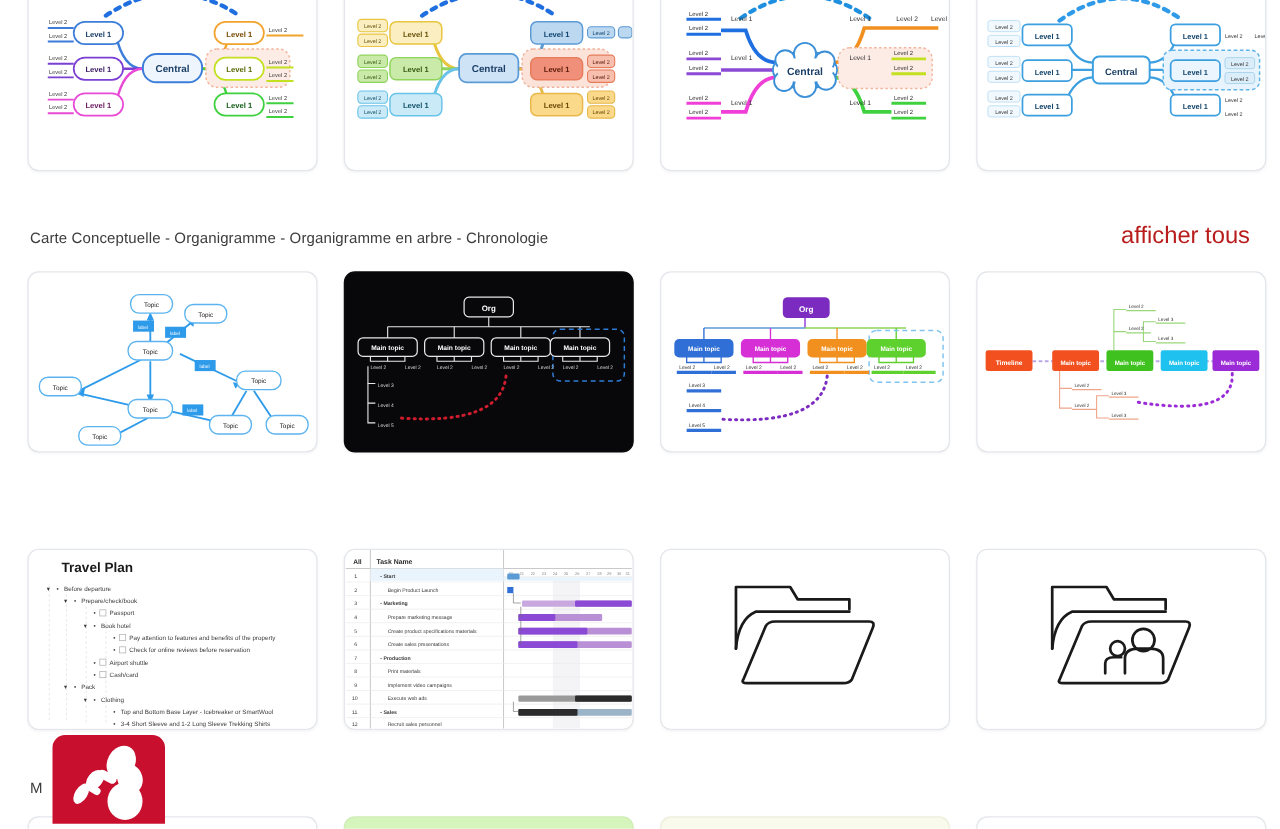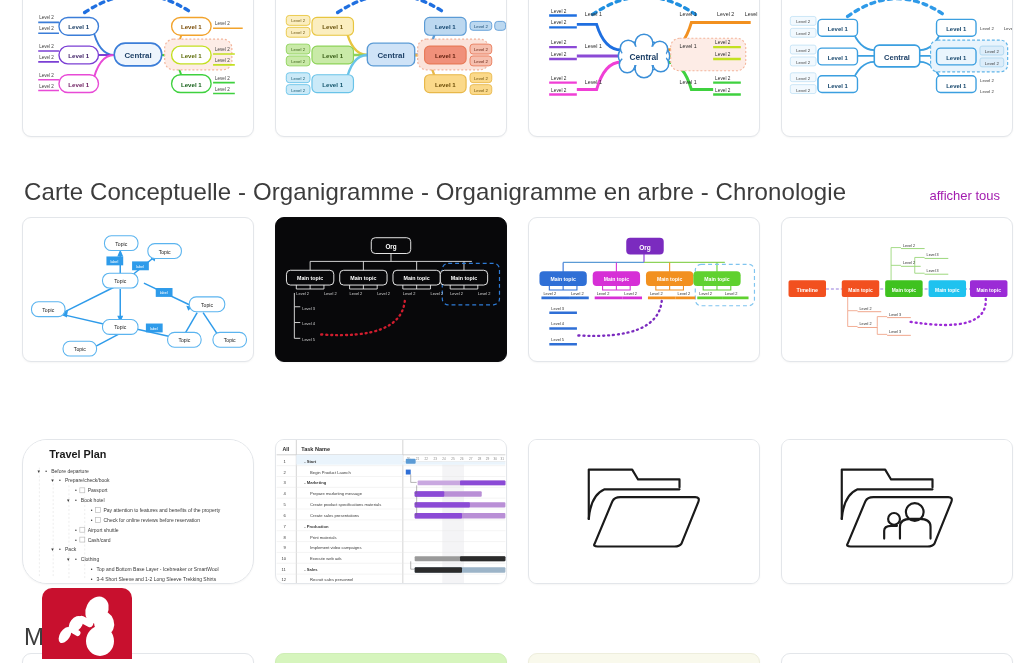--- a/index.html
+++ b/index.html
@@ -26,25 +26,25 @@
   .card.green { background:#d6f5bd; border-color:#cfeeb6; }
   .card.cream { background:#f9f9ec; border-color:#eeeedd; }
   .thumb { width:100%; height:100%; display:block; }
 
   
   .sec-head {
     position:absolute; left:24px; right:24px;
     display:flex; align-items:baseline; justify-content:space-between;
   }
   .sec-title {
-    font-size:24px; font-weight:400; color:#3c3c3c;
+    font-size:12px; font-weight:400; color:#3c3c3c;
     letter-spacing:.1px; white-space:nowrap;
   }
   .sec-all {
-    font-size:13px; color:#a21caf; white-space:nowrap; cursor:pointer;
+    font-size:19px; color:#b91c1c; white-space:nowrap; cursor:pointer;
   }
 
   
   .badge {
     position:absolute; left:42px; top:588px; width:90px; height:71px;
     background:#c8102e; border-radius:10px 10px 0 0; overflow:hidden;
     cursor:pointer;
   }
 </style>
 </head>
@@ -498,21 +498,21 @@
             <line x1="106" y1="119" x2="130" y2="119" stroke="#f0a58a" stroke-width="1"></line>
         </g>
         <path d="M206 82 Q208 118 128 105" stroke="#9b2bd6" stroke-width="2.4" fill="none" stroke-dasharray="1 4" stroke-linecap="round"></path>
       </svg>
     </div>
   </div>
 
 
   <div class="row-grid" style="top:439px;">
 
-    <div class="card" style="height:145px;border-radius:25px;">
+    <div class="card" style="height:145px;">
       <svg class="thumb" viewBox="0 0 232 145">
         <rect width="232" height="145" fill="#fff"></rect>
         <text x="26" y="18" font-size="11" font-weight="bold" fill="#1a1a1a" font-family="'Liberation Sans',sans-serif">Travel Plan</text>
         <g stroke="#e0e0e0" stroke-width=".6" stroke-dasharray="2 2">
           <line x1="16" y1="28" x2="16" y2="140"></line>
             <line x1="30" y1="36" x2="30" y2="140"></line>
           <line x1="46" y1="46" x2="46" y2="140"></line>
             <line x1="62" y1="58" x2="62" y2="140"></line>
         </g>
         <g font-size="5.1" fill="#3a3a3a" font-family="'Liberation Sans',sans-serif">

